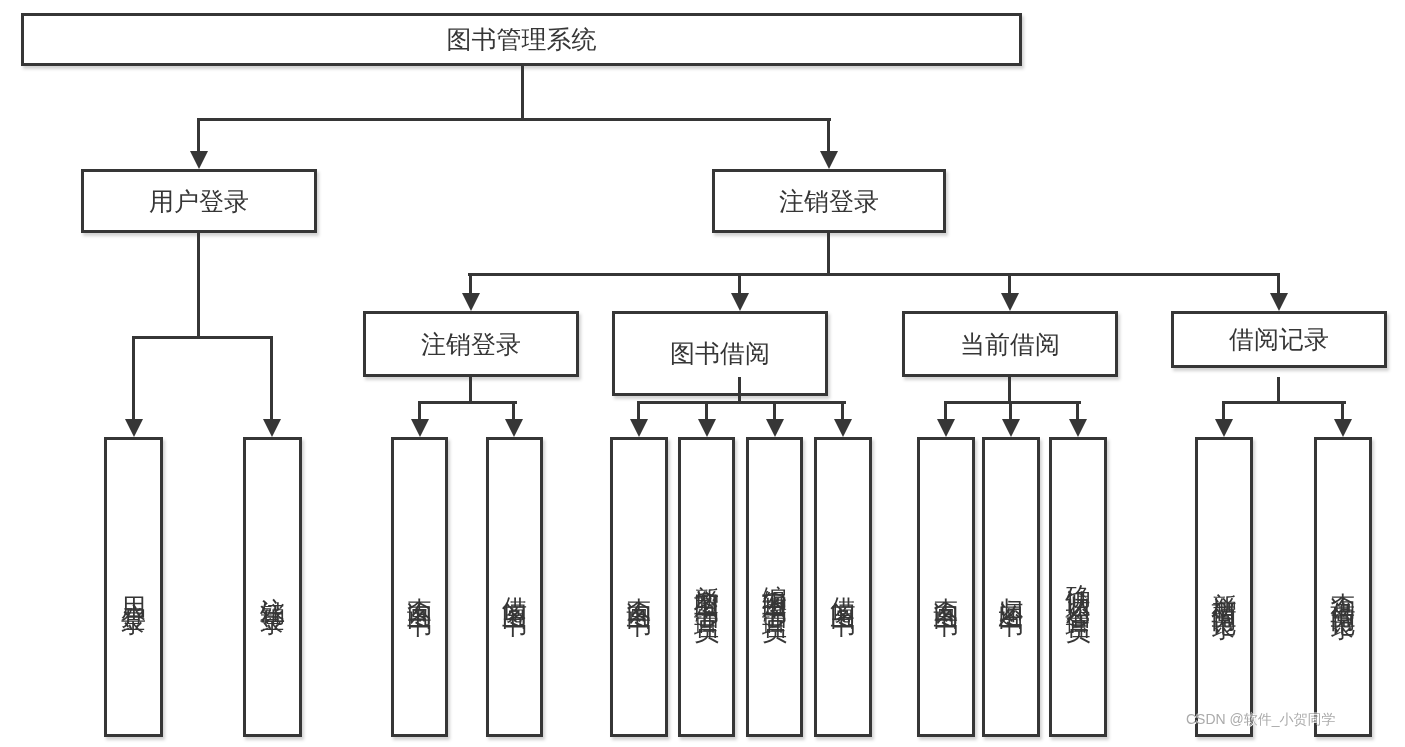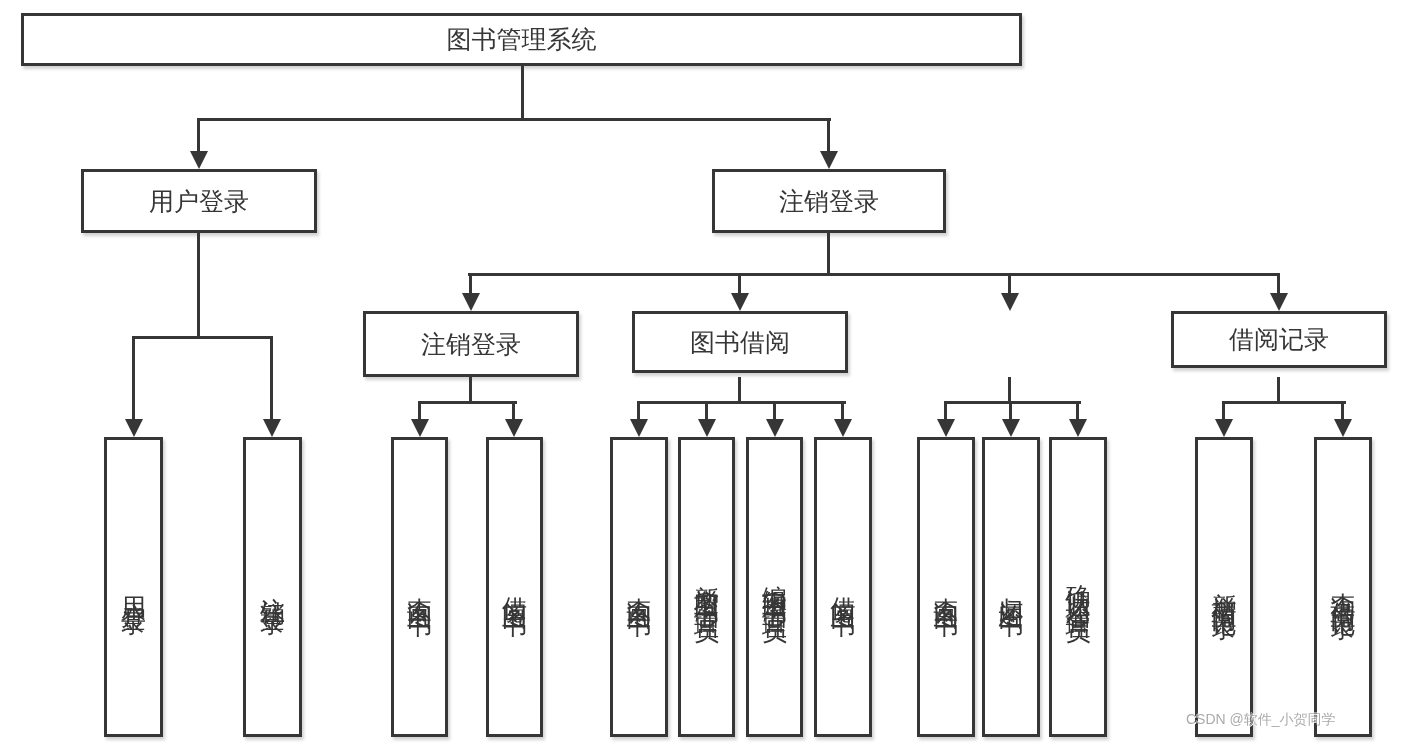--- a/index.html
+++ b/index.html
@@ -43,22 +43,25 @@
   <div class="box h" style="left:81px;top:169px;width:236px;height:64px">
     <span>用户登录</span>
   </div>
   <div class="box h" style="left:712px;top:169px;width:234px;height:64px">
     <span>注销登录</span>
   </div>
 
   <div class="box h" style="left:363px;top:311px;width:216px;height:66px">
     <span>注销登录</span>
   </div>
-  <div class="box h" style="left:632px;top:311px;width:216px;height:62px">
+  <div class="box h" style="left:612px;top:311px;width:216px;height:85px">
     <span>图书借阅</span>
+  </div>
+  <div class="box h" style="left:902px;top:311px;width:216px;height:66px">
+    <span>当前借阅</span>
   </div>
   <div class="box h" style="left:1171px;top:311px;width:216px;height:57px">
     <span>借阅记录</span>
   </div>
 
   <div class="box v" style="left:104px;top:437px;width:59px;height:300px">
     <span>用户登录</span>
   </div>
   <div class="box v" style="left:243px;top:437px;width:59px;height:300px">
     <span>注销登录</span>

